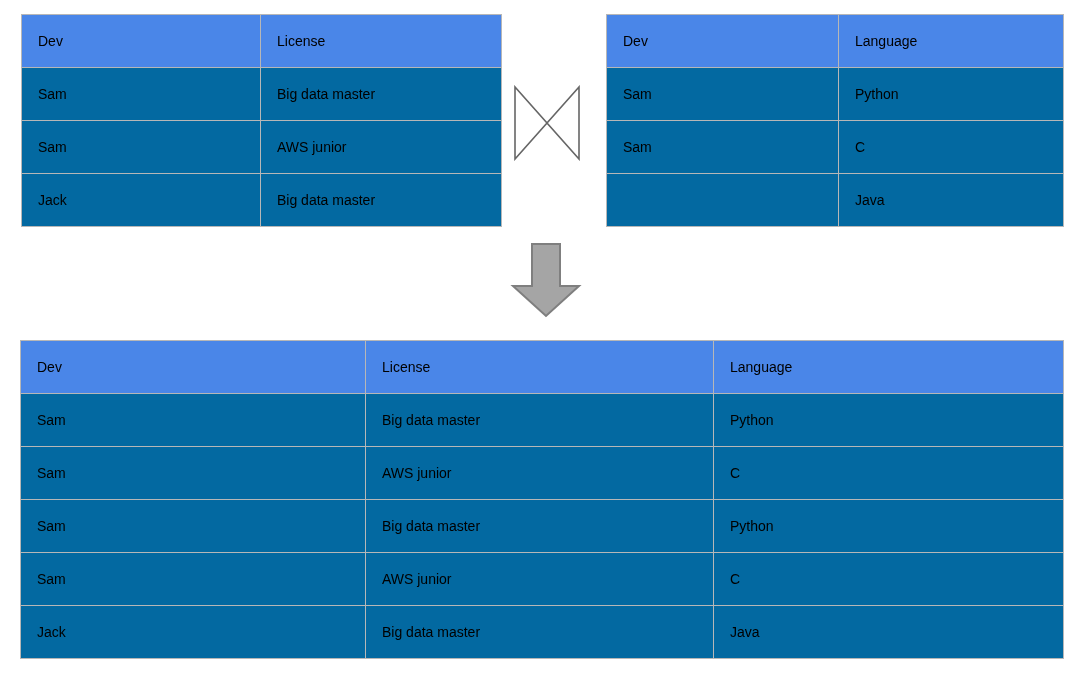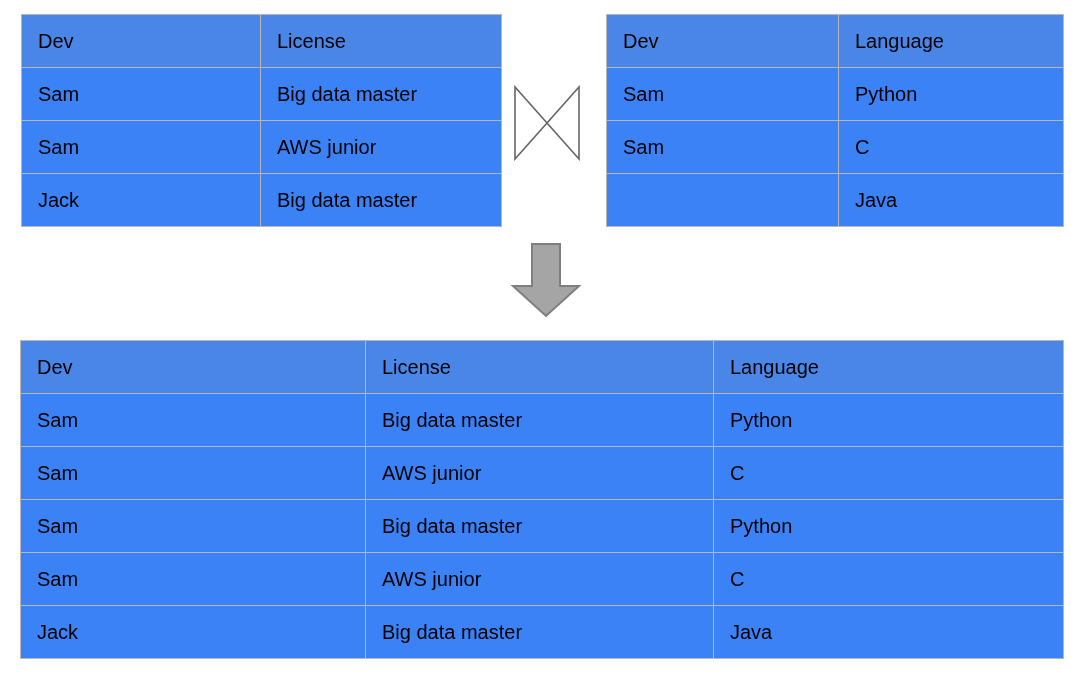--- a/index.html
+++ b/index.html
@@ -29,33 +29,33 @@
     border-collapse: collapse;
     table-layout: fixed;
     background: #ffffff;
   }
   .tbl th,
   .tbl td {
     border: 1px solid #b7b7b7;
     text-align: left;
     vertical-align: middle;
     font-weight: normal;
-    font-size: 20px;
+    font-size: 14px;
     line-height: 1.2;
     padding: 0 0 0 16px;
     white-space: nowrap;
     overflow: hidden;
     box-sizing: border-box;
   }
   .tbl th {
     background: #4a86e8;
     color: #000000;
   }
   .tbl td {
-    background: #3b82f6;
+    background: #0369a1;
   }
 
   
   #table-left {
     left: 21px;
     top: 14px;
     width: 480px;
   }
   #table-left th,
   #table-left td { height: 53px; }

